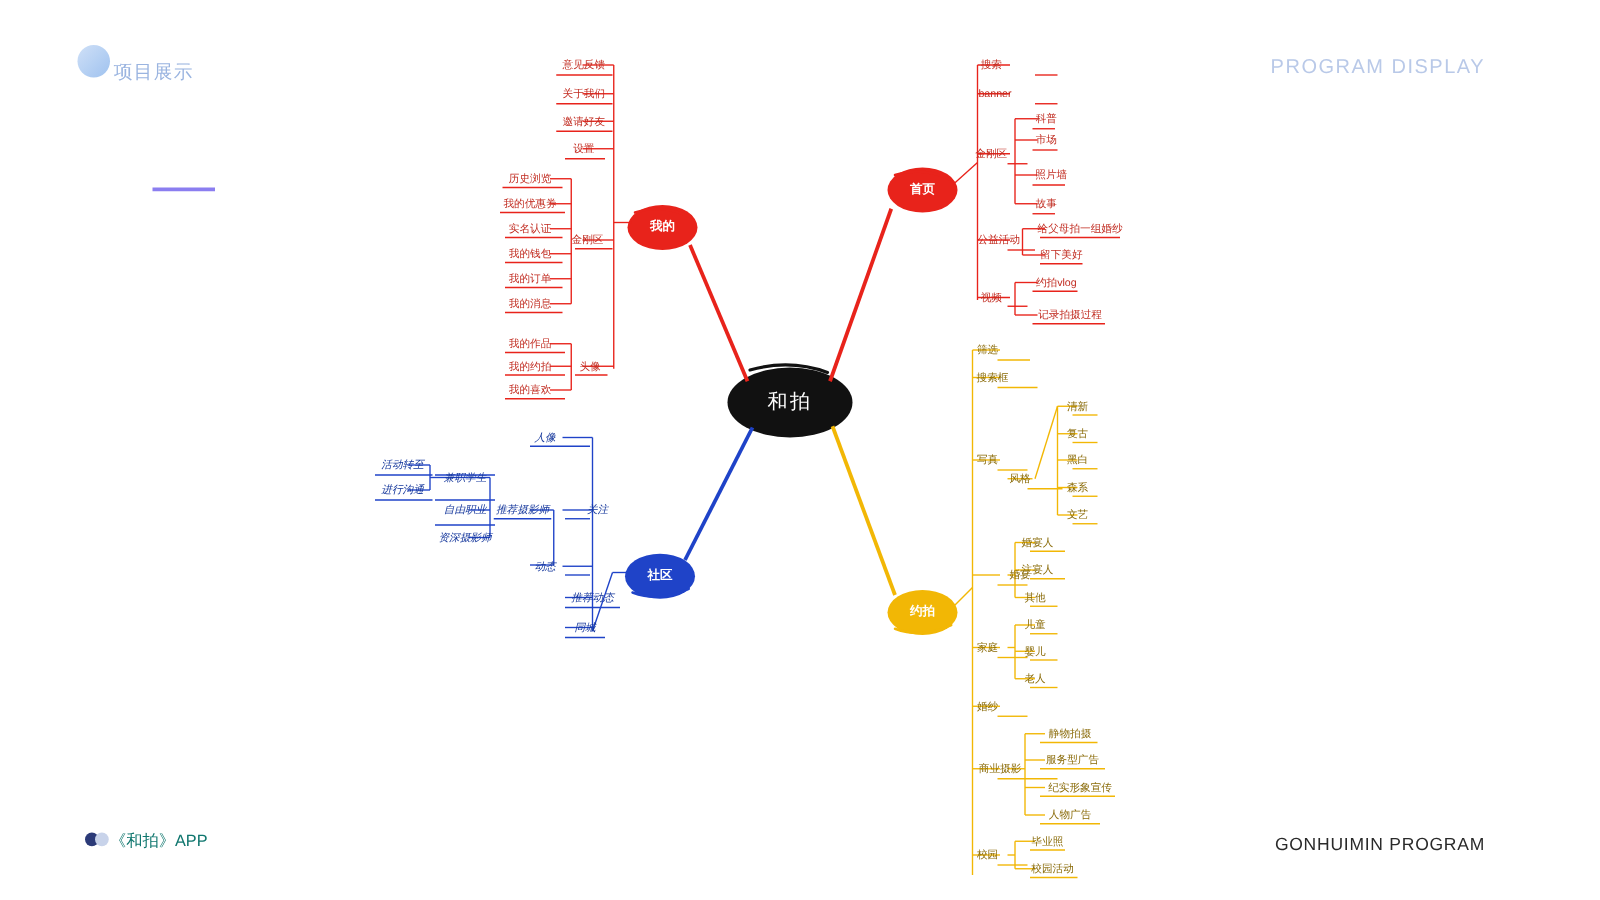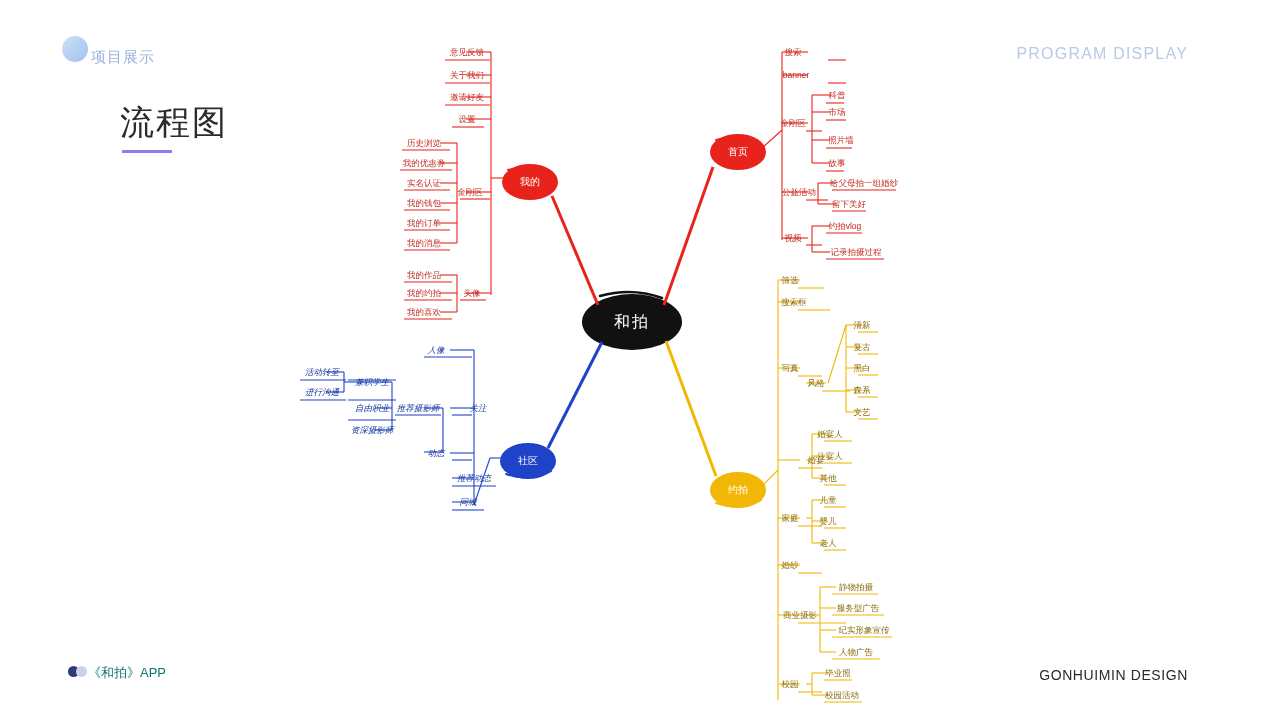--- a/index.html
+++ b/index.html
@@ -44,38 +44,37 @@
   svg.lines{position:absolute;left:0;top:0;width:1280px;height:720px;}
 
   
   .lbl{
     position:absolute;font-size:8.5px;color:#222;white-space:nowrap;
     transform:translate(-50%,-50%);line-height:1;
   }
   .lbl.red{color:#c12b20;}
   .lbl.blue{color:#16389c;font-style:italic;}
   .lbl.yellow{color:#8a6b09;text-align:right;}
-  .lbl.mid{font-size:10px;color:#fff;font-weight:normal;}
+  .lbl.mid{font-size:10px;color:#fff;font-weight:bold;}
   .lbl.center{font-size:16px;color:#fff;letter-spacing:2px;text-align:right;}
 </style>
 </head>
 <body>
 
 <div id="stage">
 
   <div class="hdr-dot"></div>
   <div class="hdr-zh">项目展示</div>
   <div class="hdr-en">PROGRAM DISPLAY</div>
-  <div class="title-zh">流程图</div>
   <div class="title-rule"></div>
 
   <div class="foot-dot1"></div>
   <div class="foot-dot2"></div>
   <div class="foot-zh">《和拍》APP</div>
-  <div class="foot-en">GONHUIMIN DESIGN</div>
+  <div class="foot-en">GONHUIMIN PROGRAM</div>
 
   <svg class="lines" viewBox="0 0 1280 720">
 
     <ellipse cx="632" cy="322" rx="50" ry="28" fill="#111"></ellipse>
     <path d="M600 296 q32 -9 62 2" stroke="#111" stroke-width="2.5" fill="none" stroke-linecap="round"></path>
 
     <ellipse cx="738" cy="152" rx="28" ry="18" fill="#e8231b"></ellipse>
     <path d="M716 140 q22 -7 45 4" stroke="#e8231b" stroke-width="2" fill="none" stroke-linecap="round"></path>
     <ellipse cx="530" cy="182" rx="28" ry="18" fill="#e8231b"></ellipse>
     <path d="M508 170 q22 -7 45 4" stroke="#e8231b" stroke-width="2" fill="none" stroke-linecap="round"></path>

